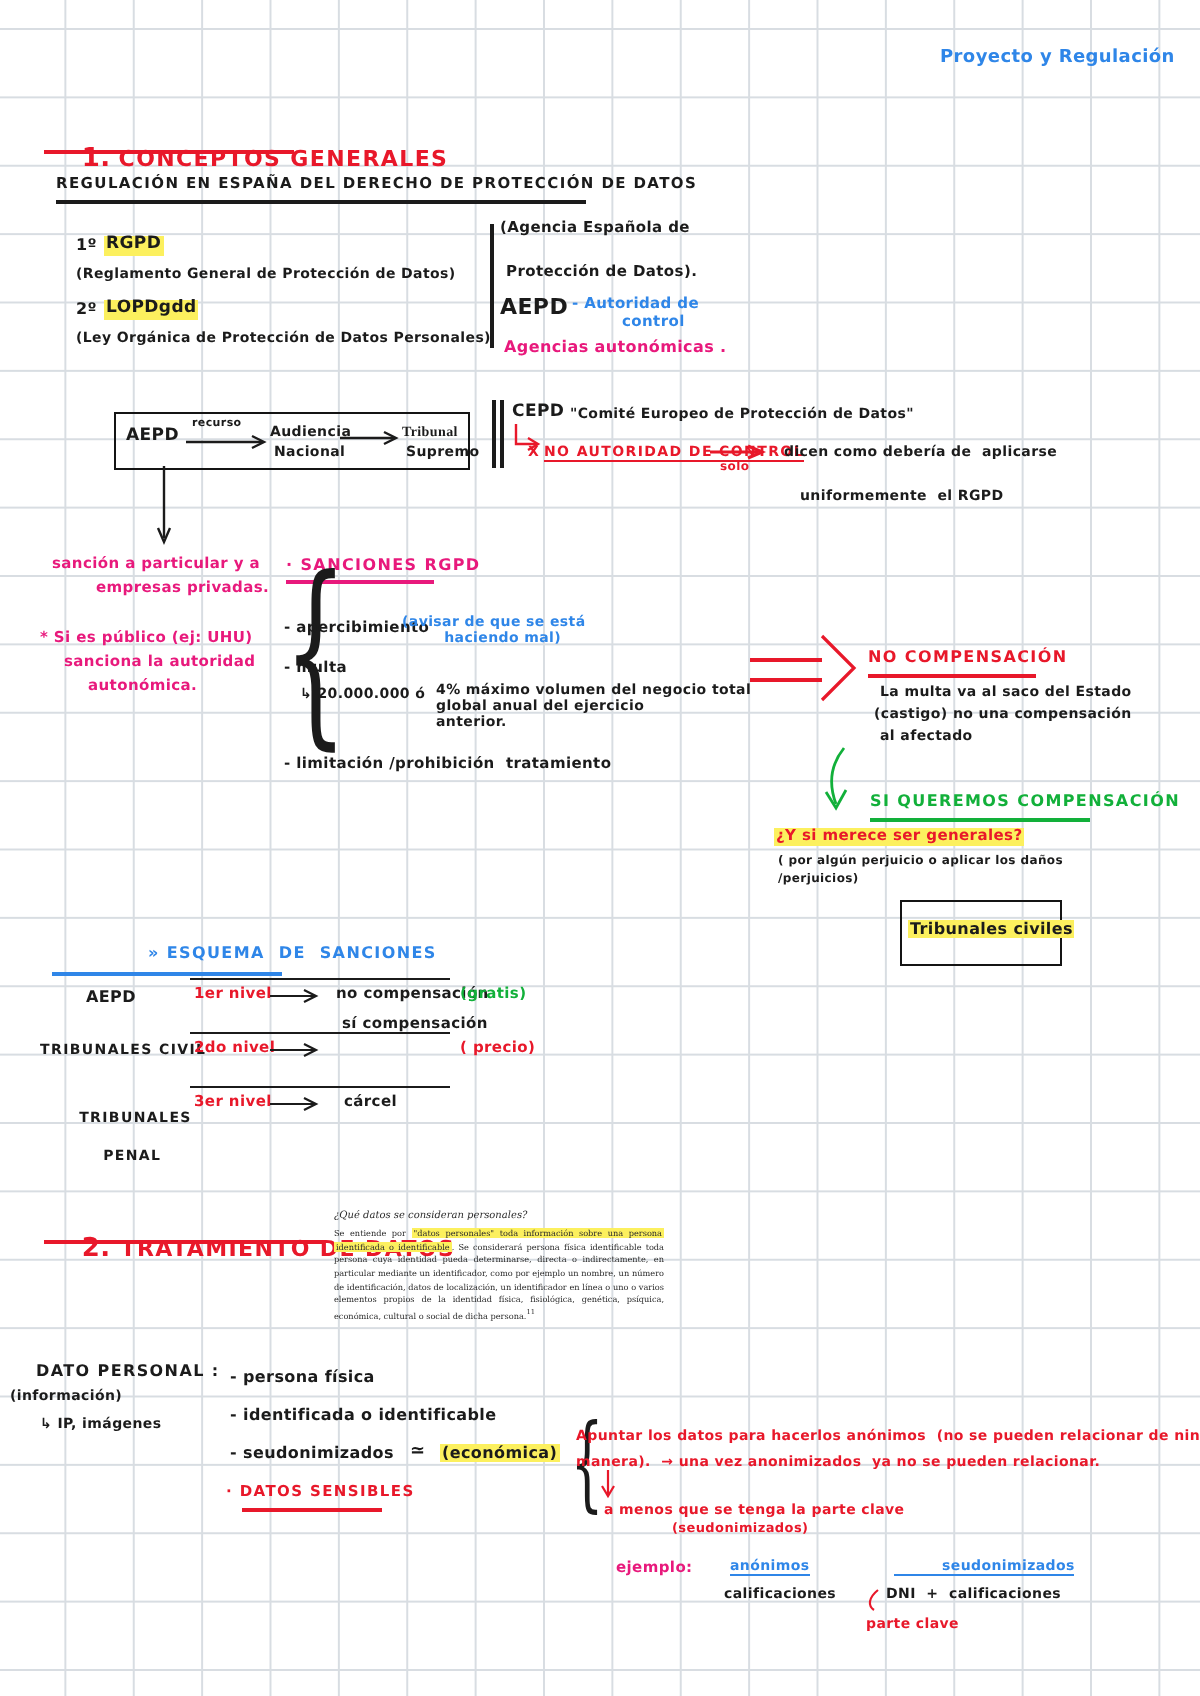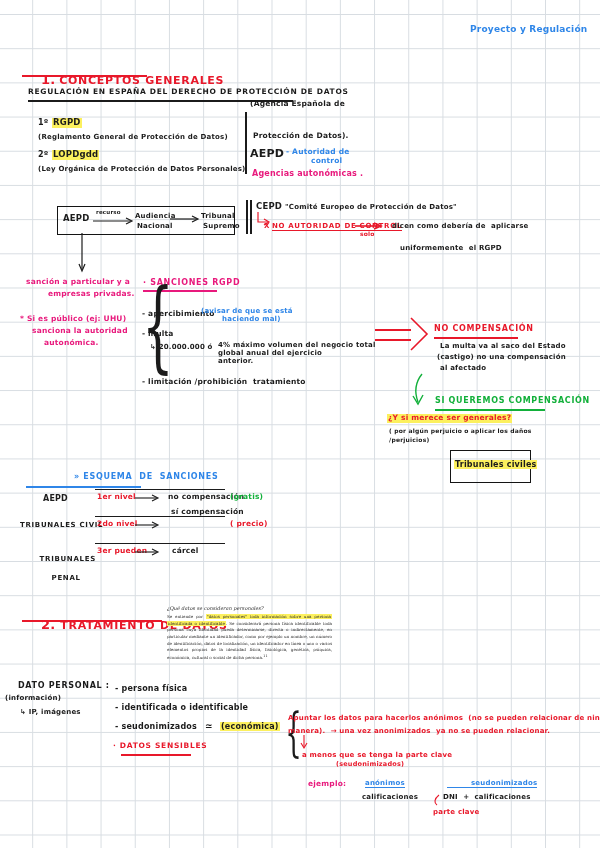--- a/index.html
+++ b/index.html
@@ -56,41 +56,41 @@
 
   <div class="n hand ink-black" style="left:38px;top:118px;font-size:8px;">1º</div>
   <div class="n hand ink-black hl-y" style="left:52px;top:118px;font-size:8.5px;">RGPD</div>
   <div class="n hand ink-black" style="left:38px;top:133px;font-size:7px;">(Reglamento General de Protección de Datos)</div>
 
   <div class="n hand ink-black" style="left:38px;top:150px;font-size:8px;">2º</div>
   <div class="n hand ink-black hl-y" style="left:52px;top:150px;font-size:8.5px;">LOPDgdd</div>
   <div class="n hand ink-black" style="left:38px;top:165px;font-size:7px;">(Ley Orgánica de Protección de Datos Personales)</div>
 
   <div class="vline" style="left:245px;top:112px;height:62px;"></div>
-  <div class="n hand ink-black" style="left:250px;top:100px;font-size:7.5px;">(Agencia Española de</div>
+  <div class="n hand ink-black" style="left:250px;top:110px;font-size:7.5px;">(Agencia Española de</div>
   <div class="n hand ink-black" style="left:253px;top:132px;font-size:7.5px;">Protección de Datos).</div>
   <div class="n hand ink-black" style="left:250px;top:148px;font-size:11px;">AEPD</div>
   <div class="n hand ink-blue" style="left:286px;top:148px;font-size:7.5px;">- Autoridad de</div>
   <div class="n hand ink-blue" style="left:311px;top:157px;font-size:7.5px;">control</div>
   <div class="n hand ink-pink" style="left:252px;top:169px;font-size:8px;">Agencias autonómicas .</div>
 
   <div class="box-black" style="left:57px;top:206px;width:176px;height:27px;"></div>
   <div class="n hand ink-black" style="left:63px;top:214px;font-size:8.5px;">AEPD</div>
   <div class="n hand ink-black" style="left:96px;top:209px;font-size:5.5px;">recurso</div>
   <svg style="left:93px;top:218px;width:48px;height:8px;">
     <line x1="0" y1="3" x2="38" y2="3" stroke="#1b1b1b" stroke-width="1.2"></line>
     <polyline points="33,0 39,3 33,6" fill="none" stroke="#1b1b1b" stroke-width="1.2"></polyline>
   </svg>
   <div class="n hand ink-black" style="left:135px;top:212px;font-size:7px;">Audiencia</div>
   <div class="n hand ink-black" style="left:137px;top:222px;font-size:7px;">Nacional</div>
   <svg style="left:170px;top:216px;width:36px;height:8px;">
     <line x1="0" y1="3" x2="27" y2="3" stroke="#1b1b1b" stroke-width="1.2"></line>
     <polyline points="22,0 28,3 22,6" fill="none" stroke="#1b1b1b" stroke-width="1.2"></polyline>
   </svg>
-  <div class="n hand ink-black" style="left:201px;top:212px;font-size:7px;">Tribunal</div>
+  <div class="n hand ink-black" style="left:201px;top:212px;font-size:7px;font-family:Liberation Serif, serif;">Tribunal</div>
   <div class="n hand ink-black" style="left:203px;top:222px;font-size:7px;">Supremo</div>
 
   <svg style="left:78px;top:233px;width:10px;height:42px;">
     <line x1="4" y1="0" x2="4" y2="36" stroke="#1b1b1b" stroke-width="1.2"></line>
     <polyline points="1,31 4,38 7,31" fill="none" stroke="#1b1b1b" stroke-width="1.2"></polyline>
   </svg>
 
   <div class="vline" style="left:246px;top:200px;height:34px;"></div>
   <div class="vline" style="left:250px;top:200px;height:34px;"></div>
   <div class="n hand ink-black" style="left:256px;top:202px;font-size:8.5px;">CEPD</div>
@@ -177,21 +177,21 @@
     <polyline points="17,0 23,3 17,6" fill="none" stroke="#1b1b1b" stroke-width="1.1"></polyline>
   </svg>
   <div class="n hand ink-black" style="left:171px;top:508px;font-size:7.5px;">sí compensación</div>
   <div class="n hand ink-red" style="left:230px;top:520px;font-size:7.5px;">( precio)</div>
 
   <div class="rule" style="left:95px;top:543px;width:130px;"></div>
   <div class="n hand ink-black sc" style="left:27px;top:546px;font-size:7px;line-height:1.35;">
     <span>TRIBUNALES</span><br>
     <span style="margin-left:12px;display:inline-block;">PENAL</span>
   </div>
-  <div class="n hand ink-red" style="left:97px;top:547px;font-size:7.5px;">3er pueden</div>
+  <div class="n hand ink-red" style="left:97px;top:547px;font-size:7.5px;">3er nivel</div>
   <svg style="left:135px;top:549px;width:30px;height:8px;">
     <line x1="0" y1="3" x2="22" y2="3" stroke="#1b1b1b" stroke-width="1.1"></line>
     <polyline points="17,0 23,3 17,6" fill="none" stroke="#1b1b1b" stroke-width="1.1"></polyline>
   </svg>
   <div class="n hand ink-black" style="left:172px;top:547px;font-size:7.5px;">cárcel</div>
 
   <div class="n hand ink-red" style="left:22px;top:603px;font-size:13px;">
     <span>2.</span><span class="sc" style="font-size:11px;margin-left:5px;">Tratamiento de datos</span>
   </div>
   <div class="rule-red" style="left:22px;top:620px;width:140px;"></div>

